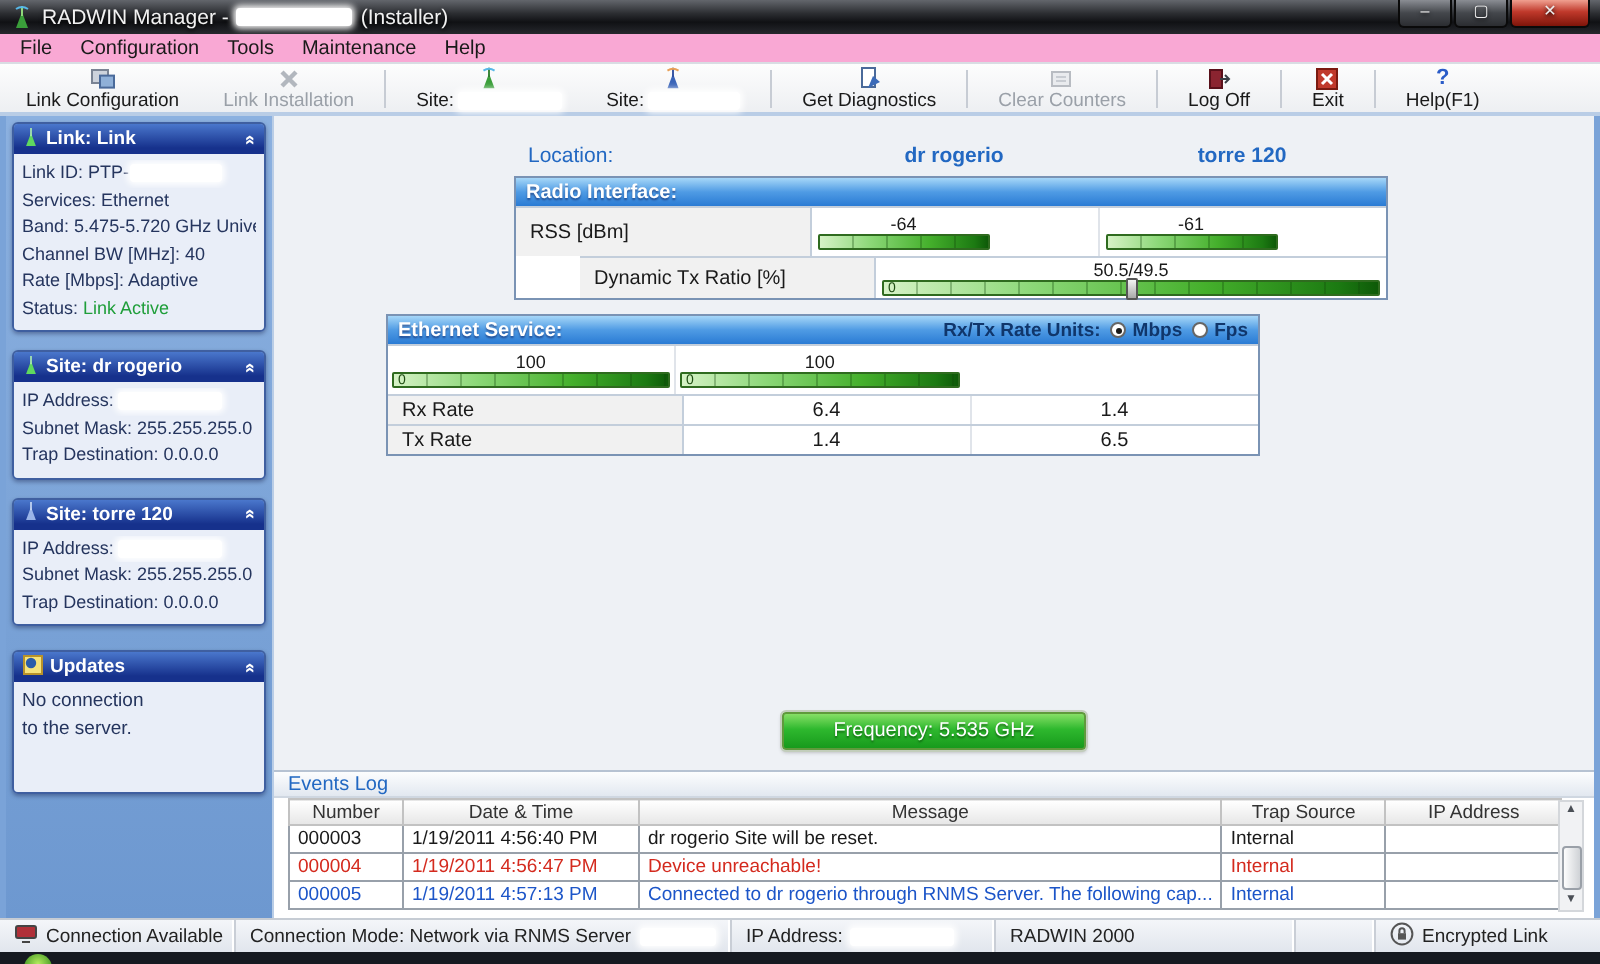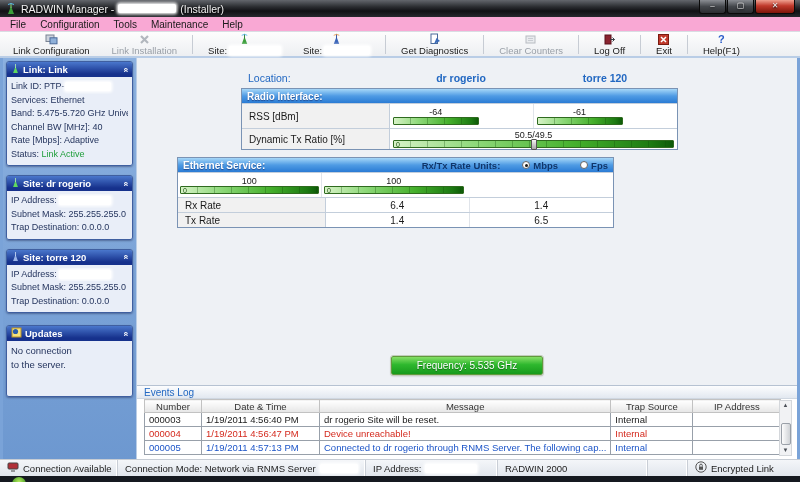--- a/index.html
+++ b/index.html
@@ -31,39 +31,39 @@
 
   
   .sidebar { width:133px; flex:none; background:linear-gradient(180deg,#8cb1e0,#6d98d0); padding:3px 3px; }
   .panel { margin-bottom:9px; border:1px solid #3f5fa0; border-radius:3px; overflow:hidden; box-shadow:0 1px 2px rgba(0,0,40,.35); }
   .panel-header { height:15px; background:linear-gradient(180deg,#4a77cc,#16318c 80%); color:#fff; font-weight:bold; font-size:9.5px; display:flex; align-items:center; padding:0 4px; gap:3px; }
   .panel-header .chev { margin-left:auto; transform:rotate(90deg); font-size:9px; font-weight:bold; cursor:pointer; }
   .panel-body { background:#e9eef8; padding:3px 4px 4px 4px; color:#25355e; font-size:9px; line-height:13.5px; }
   .panel-body .line { white-space:nowrap; overflow:hidden; }
 
   
-  .content { flex:1; background:#eef1f5; position:relative; min-width:0; border-left:1px solid #b9cde6; }
+  .content { flex:1; background:#eef1f5; position:relative; min-width:0; border-left:1px solid #b9cde6;padding-left:16px; }
   .loc-row { margin:14px 0 4px 104px; width:437px; display:flex; color:#2268c2; font-size:10.5px; }
   .loc-label { width:148px; padding-left:7px; }
   .loc-cell { width:144px; text-align:center; font-weight:bold; }
 
   .ptable { margin-left:104px; width:437px; border:1px solid #7a93b4; background:#fff; }
   .ptable + .ptable { margin-top:7px;margin-left:40px; }
   .ptable-header { height:14px; background:linear-gradient(180deg,#a6d7f8,#4f9be4 50%,#2a7bd4); color:#fff; font-weight:bold; font-size:10px; display:flex; align-items:center; justify-content:space-between; padding:0 5px; text-shadow:0 1px 1px rgba(0,0,60,.45); }
-  .units { display:flex; align-items:flex-end; gap:22px; color:#10366b; font-size:9.5px; text-shadow:none; }
+  .units { display:flex; align-items:flex-end; gap:5px; color:#10366b; font-size:9.5px; text-shadow:none; }
   .radio-wrap { display:flex; align-items:center; gap:3px; }
   .radio { width:8px; height:8px; border-radius:50%; background:#fff; border:1px solid #666; position:relative; }
   .radio.sel::after { content:""; position:absolute; inset:1.5px; background:#1a1a1a; border-radius:50%; }
 
   .prow { display:flex; border-top:1px solid #c3cedb; background:#fff; }
   .plabel { width:148px; background:#f1f1f1; border-right:1px solid #c3cedb; display:flex; align-items:center; padding-left:7px; color:#1a1a1a; font-size:10px; flex:none; }
   .pcell { width:144px; border-right:1px solid #e0e4ea; display:flex; flex-direction:column; justify-content:center; }
   .pcell:last-child { border-right:none; }
   .pcell.center { align-items:center; font-size:10px; color:#1a1a1a; }
-  .row-h25 { height:25px; } .row-h21 { height:21px; } .row-h15 { height:15px; }
+  .row-h25 { height:25px; } .row-h21 { height:21px;margin-left:32px; } .row-h15 { height:15px; }
 
   .bar-group { display:flex; flex-direction:column; margin-left:3px; }
   .bar-label { text-align:center; font-size:9px; color:#1a1a1a; height:10px; line-height:10px; }
   .bar { height:8px; border:1px solid #2f6b1f; border-radius:1px; background:linear-gradient(90deg,#d6f2c6,#8cd878 30%,#45b02c 65%,#1c7a12 92%,#0e5a08); position:relative; }
   .bar::before { content:""; position:absolute; inset:0; background:repeating-linear-gradient(90deg,transparent 0 16px,rgba(15,70,8,.30) 16px 17px); }
   .bar .zero { position:absolute; left:2px; top:-1px; font-size:7px; color:#1e4d12; line-height:9px; }
   .w60 { width:60%; } .w97 { width:97%; margin:0 2px; }
   .pcell-wide { width:288px; display:flex; flex-direction:column; justify-content:center; padding:0 3px; }
   .slider-thumb { position:absolute; left:50%; top:-2px; width:6px; height:11px; background:linear-gradient(#f4f4f4,#a8a8a8); border:1px solid #555; border-radius:1px; transform:translateX(-50%); cursor:pointer; }
 

